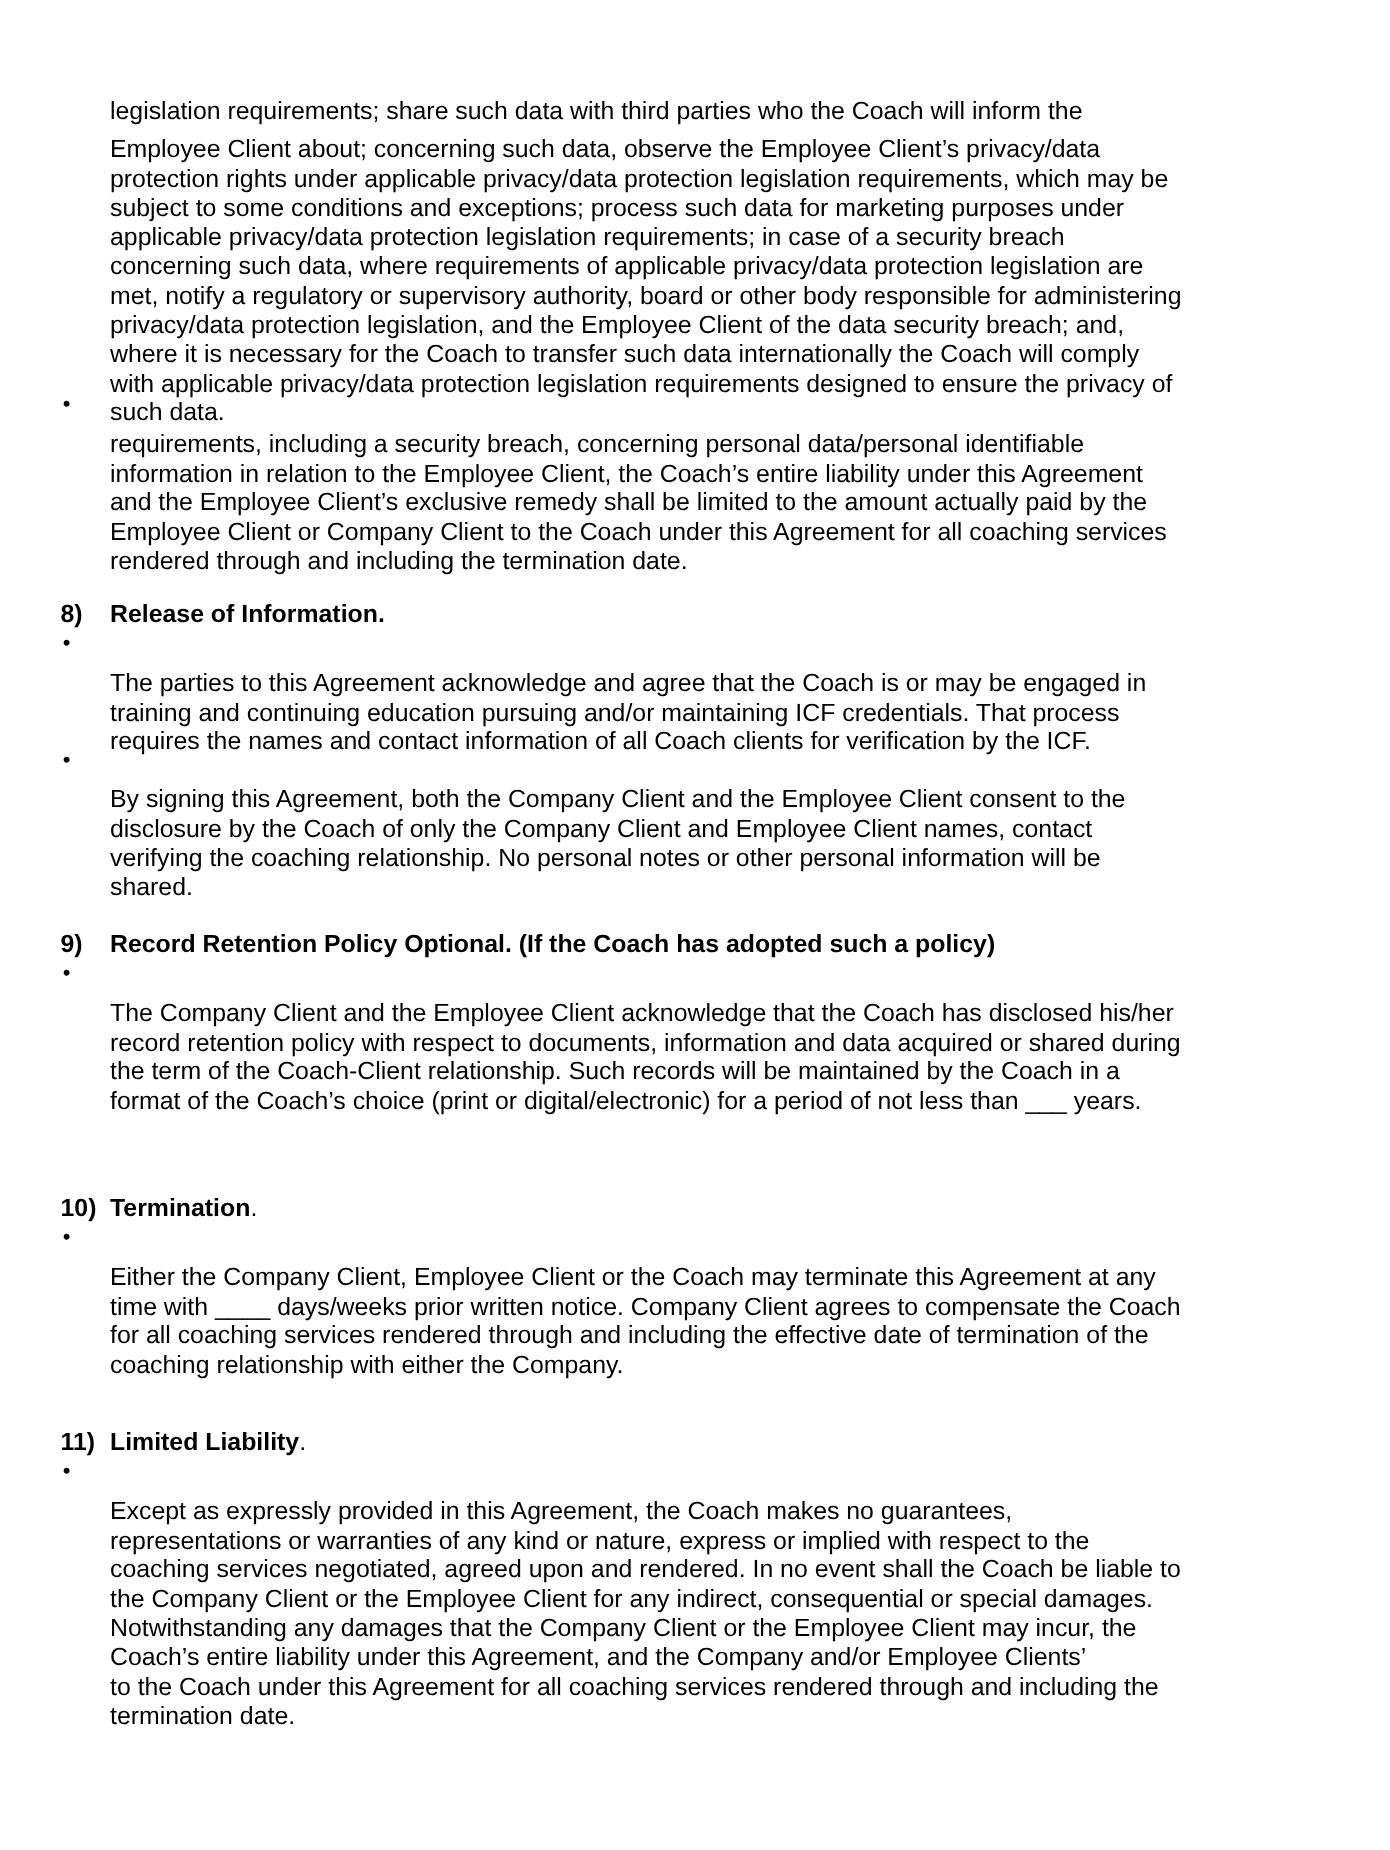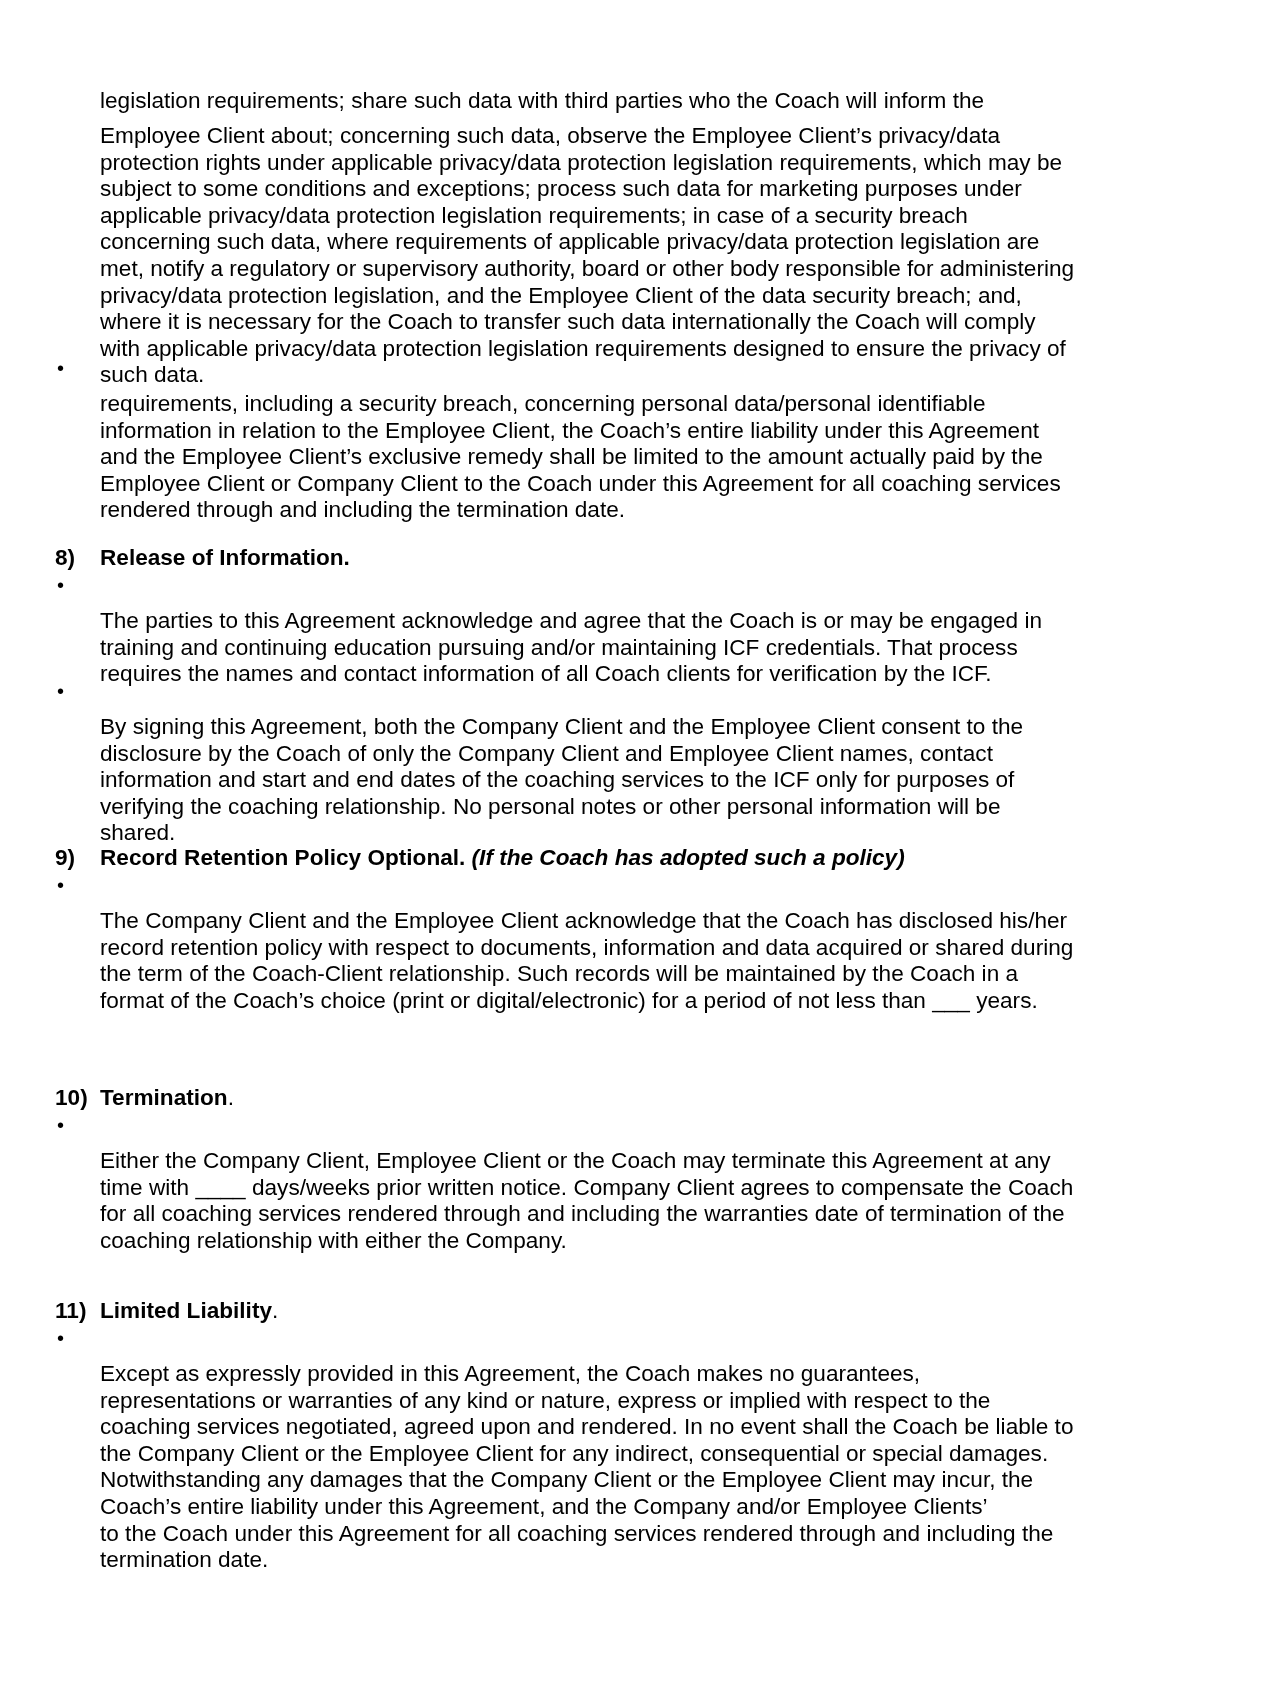--- a/index.html
+++ b/index.html
@@ -5,21 +5,21 @@
   html, body { margin: 0; padding: 0; background: #ffffff; }
   body { width: 1264px; height: 1682px; position: relative; overflow: hidden;
          font-family: "Liberation Sans", sans-serif; color: #000; font-size: 22.6px; line-height: 26.6px; }
   .page { position: absolute; left: 0; top: 0; width: 1264px; }
   .block { position: absolute; left: 100px; width: 1080px; margin-top: 36px; }
   .line { white-space: nowrap; }
   .bullet { position: absolute; left: 57px; font-size: 20px; }
   .num { position: absolute; left: 55px; font-weight: bold; }
   .heading { position: absolute; left: 100px; font-weight: bold; white-space: nowrap; }
   .heading .tail { font-weight: normal; }
-  .heading .ital { font-style: italic; font-weight: bold; }
+  .heading .ital { font-weight: bold; }
 </style>
 </head>
 <body>
 
 <div class="page">
 
   <div class="block" style="top:52px;">
     <div class="line">legislation requirements; share such data with third parties who the Coach will inform the</div>
   </div>
   <div class="block" style="top:87px;">
@@ -51,21 +51,20 @@
   <span class="bullet" style="top:572px;">•</span>
   <div class="block" style="top:572px;">
     <div class="line">The parties to this Agreement acknowledge and agree that the Coach is or may be engaged in</div>
     <div class="line">training and continuing education pursuing and/or maintaining ICF credentials. That process</div>
     <div class="line">requires the names and contact information of all Coach clients for verification by the ICF.</div>
   </div>
   <span class="bullet" style="top:678px;">•</span>
   <div class="block" style="top:678px;">
     <div class="line">By signing this Agreement, both the Company Client and the Employee Client consent to the</div>
     <div class="line">disclosure by the Coach of only the Company Client and Employee Client names, contact</div>
-    <div class="line">information and start and end dates of the coaching services to the ICF only for purposes of</div>
     <div class="line">verifying the coaching relationship. No personal notes or other personal information will be</div>
     <div class="line">shared.</div>
   </div>
 
   <span class="num" style="top:845px;">9)</span>
   <div class="heading" style="top:845px;">
     <span>Record Retention Policy Optional.</span>
     <span class="ital">(If the Coach has adopted such a policy)</span>
   </div>
   <span class="bullet" style="top:872px;">•</span>
@@ -77,21 +76,21 @@
   </div>
 
   <span class="num" style="top:1085px;">10)</span>
   <div class="heading" style="top:1085px;">
     <span>Termination</span><span class="tail">.</span>
   </div>
   <span class="bullet" style="top:1112px;">•</span>
   <div class="block" style="top:1112px;">
     <div class="line">Either the Company Client, Employee Client or the Coach may terminate this Agreement at any</div>
     <div class="line">time with ____ days/weeks prior written notice. Company Client agrees to compensate the Coach</div>
-    <div class="line">for all coaching services rendered through and including the warranties date of termination of the</div>
+    <div class="line">for all coaching services rendered through and including the effective date of termination of the</div>
     <div class="line">coaching relationship with either the Company.</div>
   </div>
 
   <span class="num" style="top:1298px;">11)</span>
   <div class="heading" style="top:1298px;">
     <span>Limited Liability</span><span class="tail">.</span>
   </div>
   <span class="bullet" style="top:1325px;">•</span>
   <div class="block" style="top:1325px;">
     <div class="line">Except as expressly provided in this Agreement, the Coach makes no guarantees,</div>

